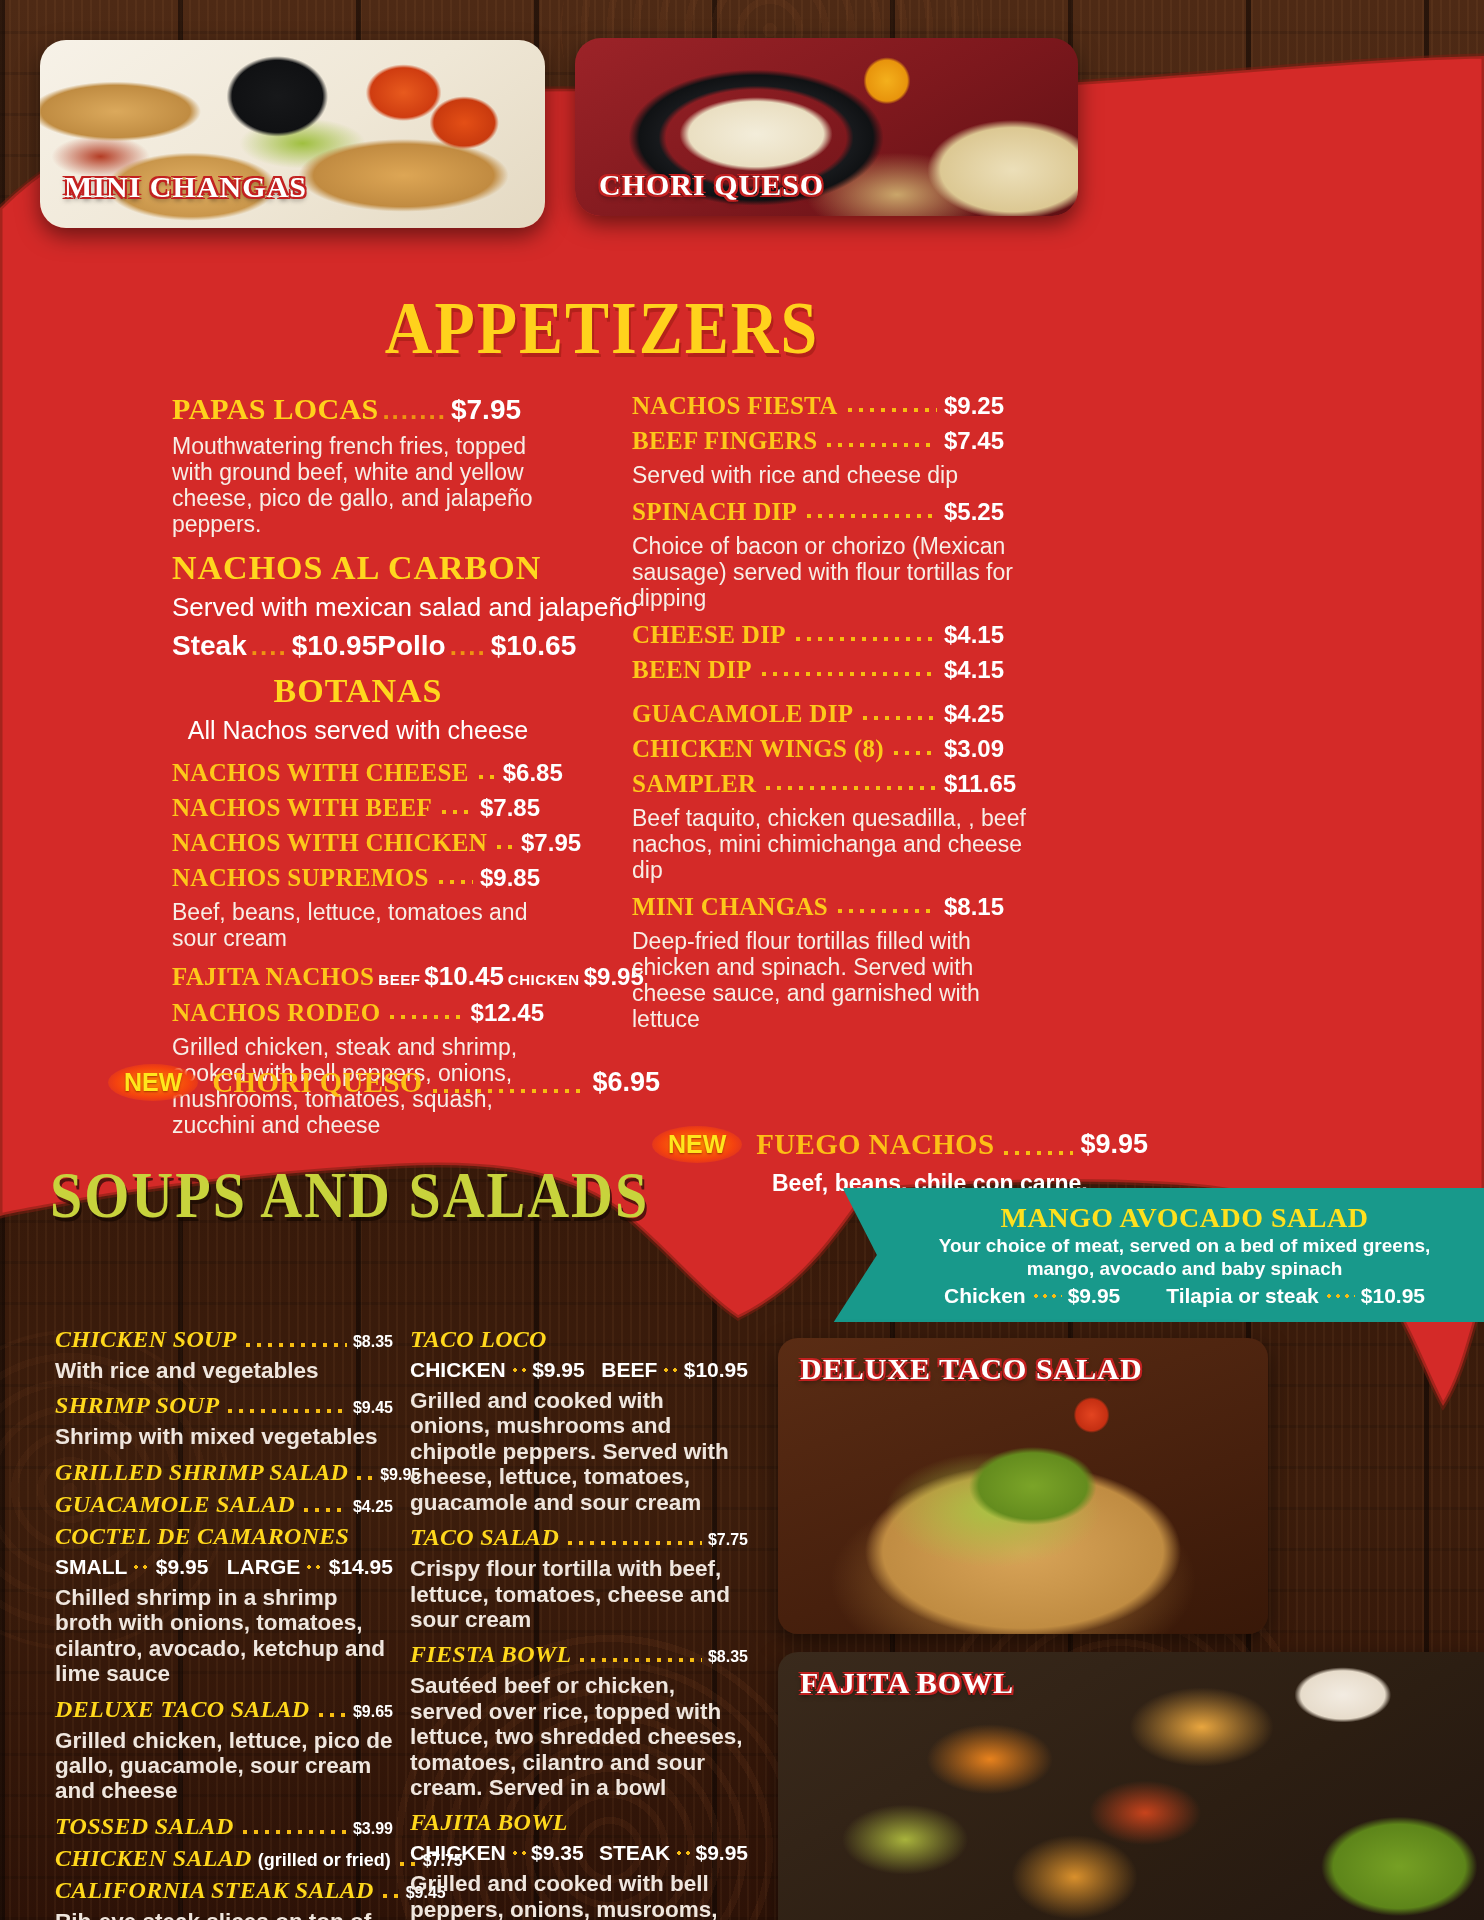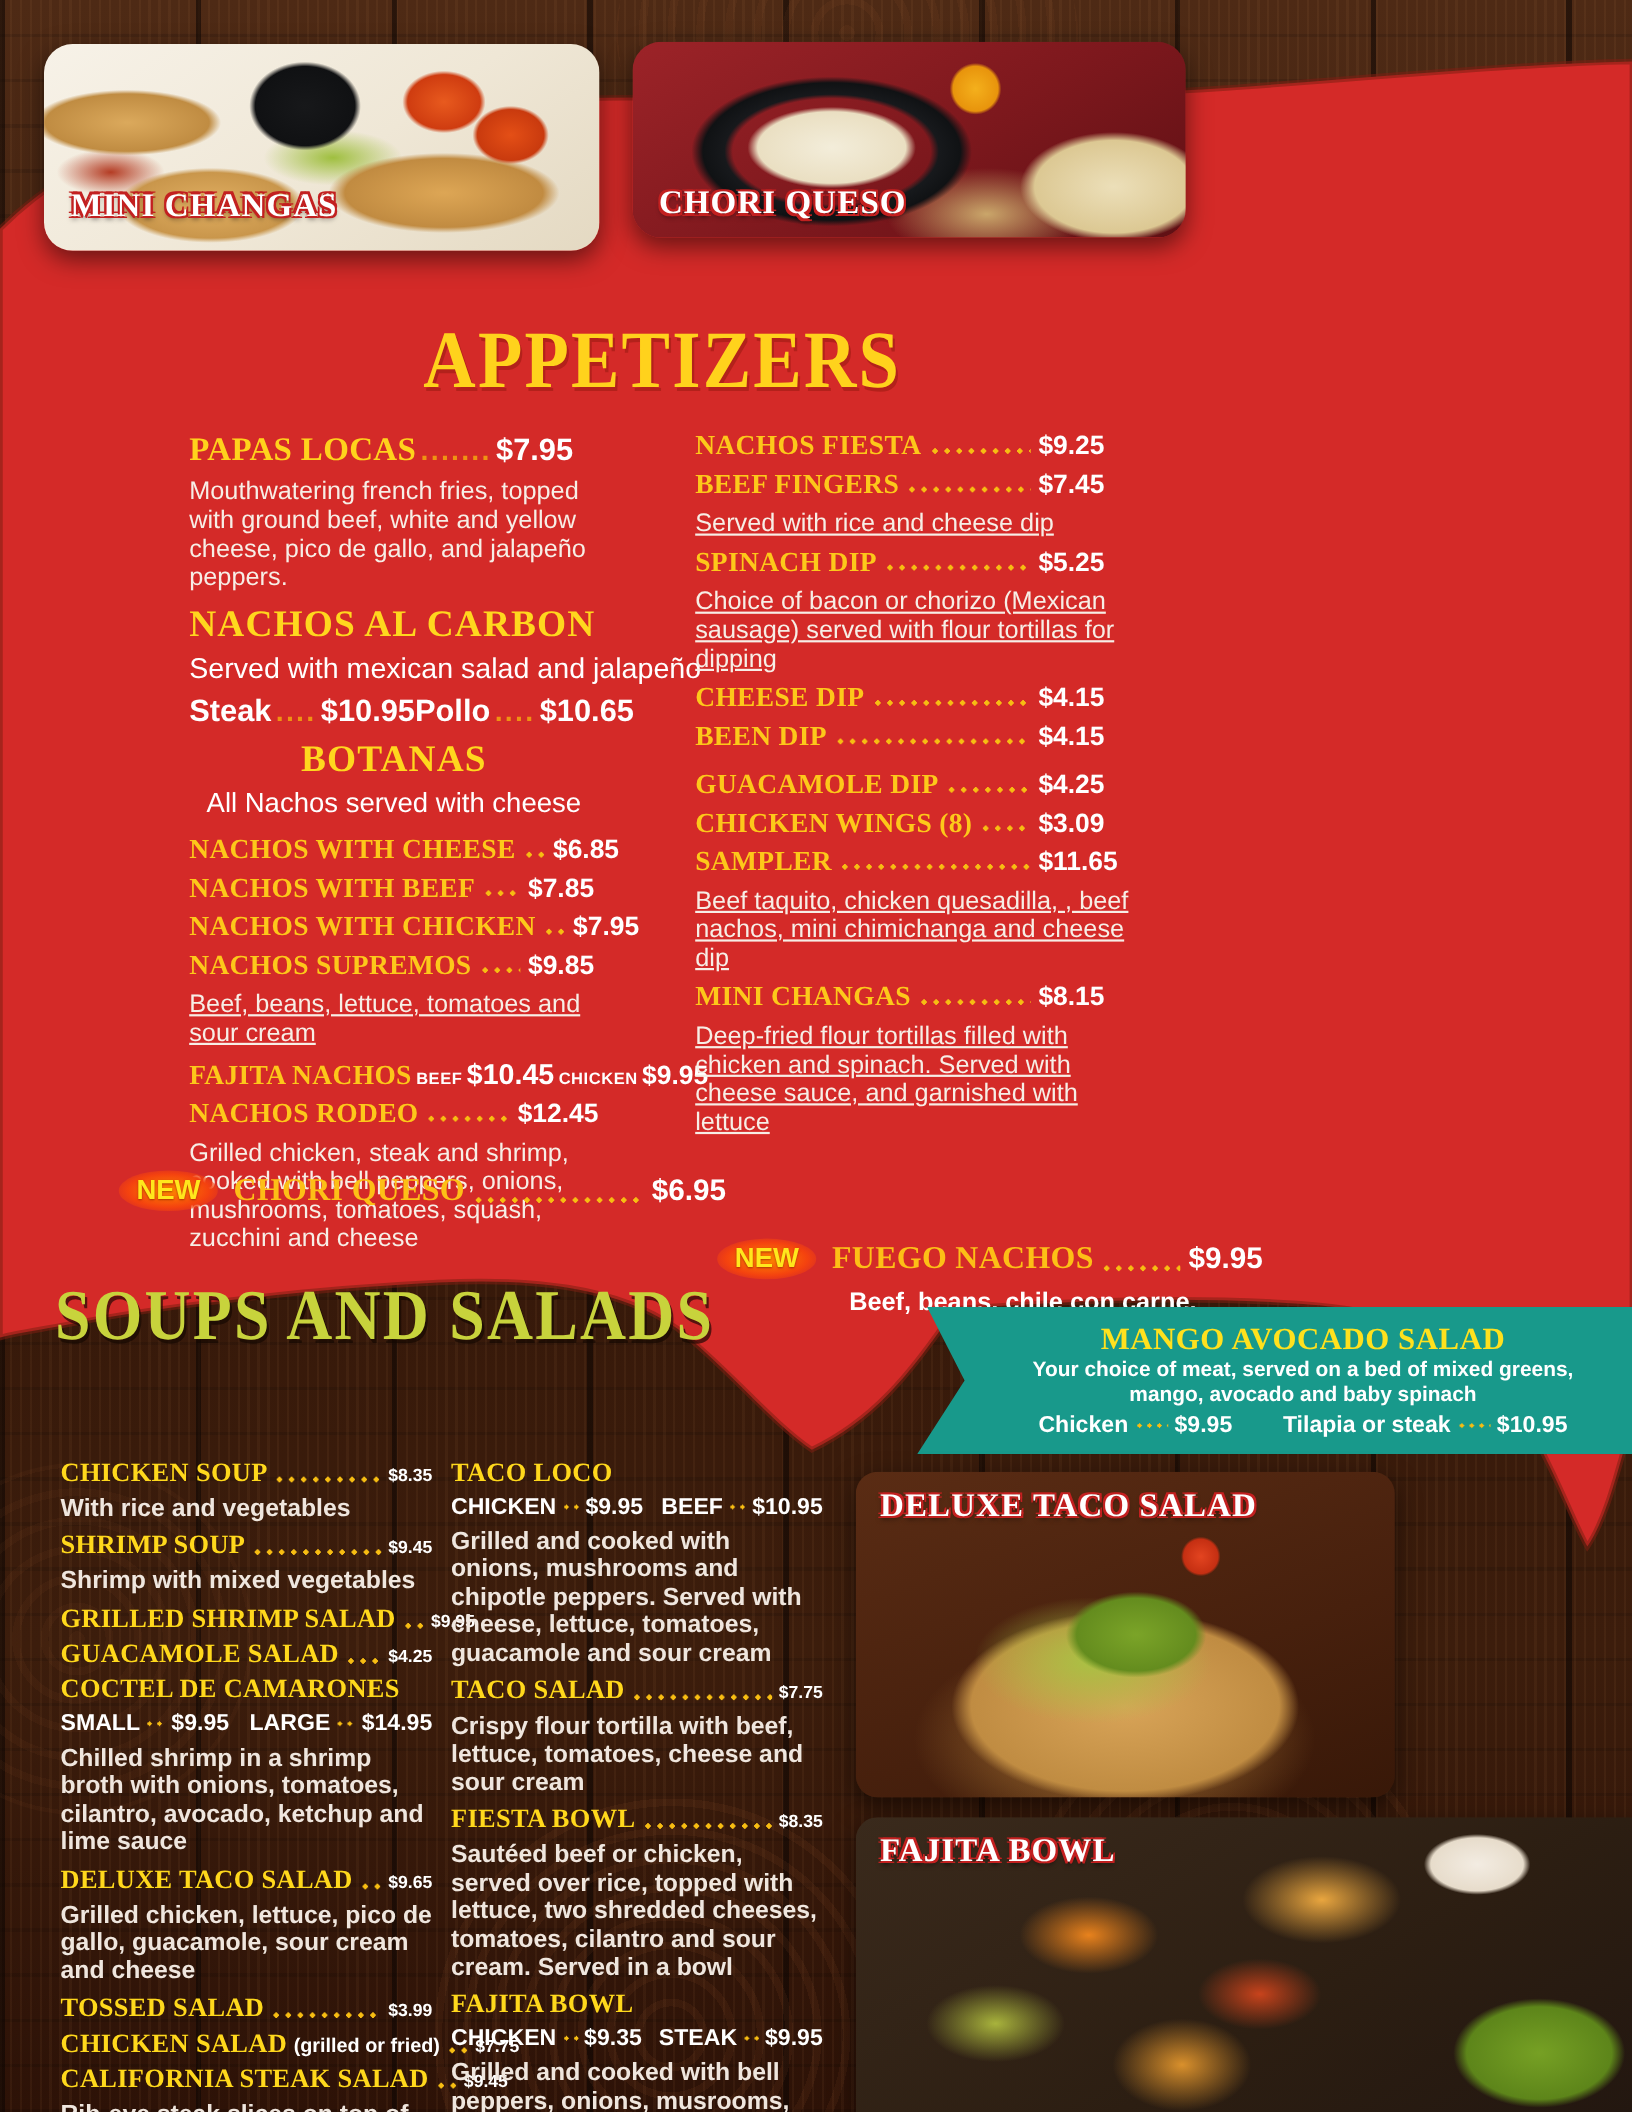--- a/index.html
+++ b/index.html
@@ -94,21 +94,21 @@
   .nm.lg{ font-size:30px; color:#ffd21c;text-align:center; }
   .pr{ font:bold 24px "Liberation Sans","DejaVu Sans",sans-serif; color:#fff; white-space:nowrap; }
   .pr.lg{ font-size:28px; }
   .pr.colw{ min-width:64px; text-align:left; }
   .pr.colw2{ min-width:96px; text-align:left; }
   .lead{ flex:1; min-width:20px; align-self:flex-end; height:12px; margin:0 7px 4px; color:#f7bd12;
     background-image:radial-gradient(circle 2.3px at 5px 6px, currentColor 97%, rgba(0,0,0,0));
     background-size:11px 12px; background-repeat:repeat-x; }
   .desc{ font:23px/1.13 "Liberation Sans","DejaVu Sans",sans-serif; color:#f7eee6; margin:2px 0 12px; }
   .desc.big{ font-size:26px; color:#fff; white-space:nowrap; margin:2px 0 8px; }
-  .desc.tight{ margin:0 0 10px;text-decoration:underline; }
+  .desc.tight{ margin:0 0 10px; }
   .h2{ font:bold 34px "Liberation Serif","DejaVu Serif",serif; color:#ffd71e; letter-spacing:1px; margin:10px 0 6px; }
   .h2.center{ text-align:center; }
   .sub.center{ text-align:center; font:25px "Liberation Sans","DejaVu Sans",sans-serif; color:#fff; margin:0 0 14px; }
   .dots-txt{ font:bold 26px "Liberation Sans","DejaVu Sans",sans-serif; color:#ef9312; letter-spacing:2px; margin:0 4px; }
   .optline{ display:flex; align-items:baseline; white-space:nowrap; margin:0 0 10px;
     font:bold 28px "Liberation Sans","DejaVu Sans",sans-serif; color:#fff; }
   .optline .gap{ width:64px; }
   .sm{ font:bold 15px "Liberation Sans","DejaVu Sans",sans-serif; color:#fff; margin:0 4px; letter-spacing:.5px; }
   .mt{ margin-top:16px; }
 
@@ -133,21 +133,21 @@
   .b-opts{ display:flex; justify-content:center; align-items:baseline; margin-top:4px;
     font:bold 21px "Liberation Sans","DejaVu Sans",sans-serif; color:#fff; }
   .bdots{ width:30px; height:10px; margin:0 6px; align-self:center;
     background-image:radial-gradient(circle 2px at 4px 5px, #f7bd12 97%, rgba(0,0,0,0));
     background-size:9px 10px; background-repeat:repeat-x; }
   .bgap{ width:46px; }
 
   
   #soup-left{ left:55px; top:1326px; width:338px; }
   #soup-mid{ left:410px; top:1326px; width:338px; }
-  .scol .nm{ font-size:24px; color:#ffd81c; }
+  .scol .nm{ font-size:24px; color:#ffd81c;font-style:italic; }
   .scol .pr{ font-size:16px; }
   .scol .desc{ font-size:22.5px; color:#efe6de; margin:1px 0 9px;font-weight:bold; }
   .scol .mrow{ margin-bottom:5px; }
   .scol .lead{ height:11px; margin:0 6px 3px; }
   .sopt{ display:flex; align-items:baseline; white-space:nowrap; margin:0 0 6px;
     font:bold 21px "Liberation Sans","DejaVu Sans",sans-serif; color:#fff; }
   .sopt .bdots{ margin:0 5px; }
   .sopt .sgap{ width:30px; }
   .note{ font:bold 18px "Liberation Sans","DejaVu Sans",sans-serif; color:#fff; margin-left:6px; white-space:nowrap; }
 </style>

